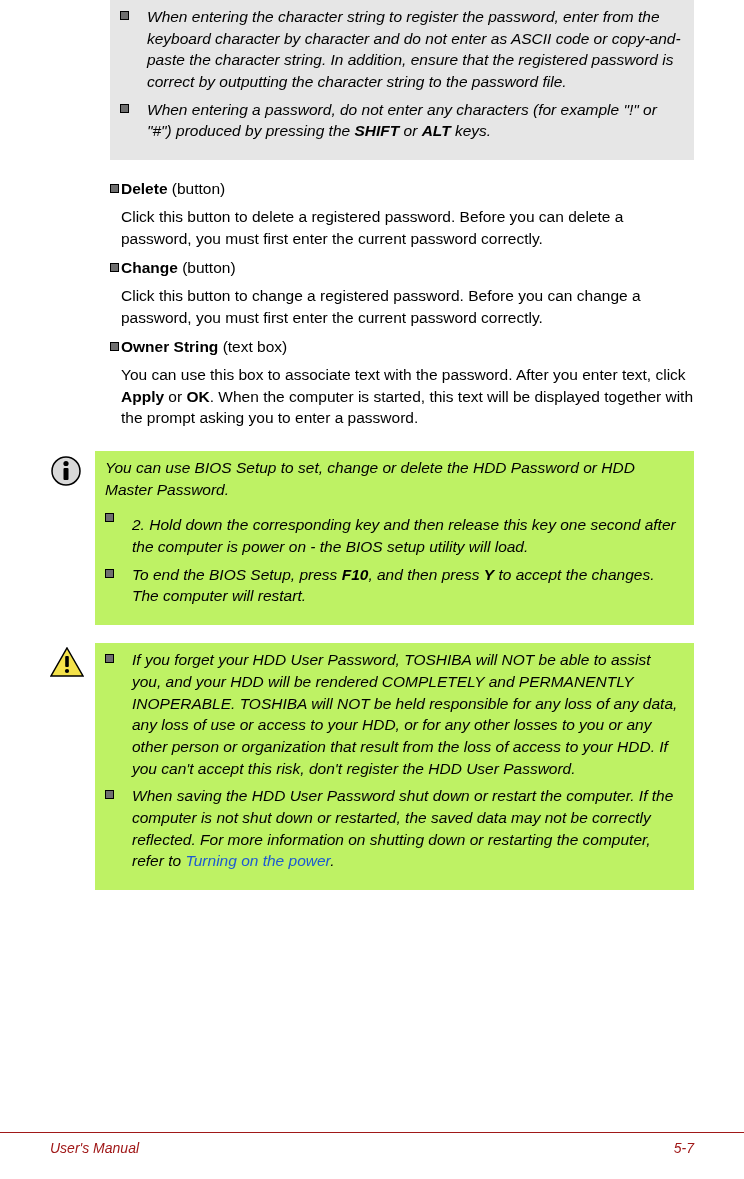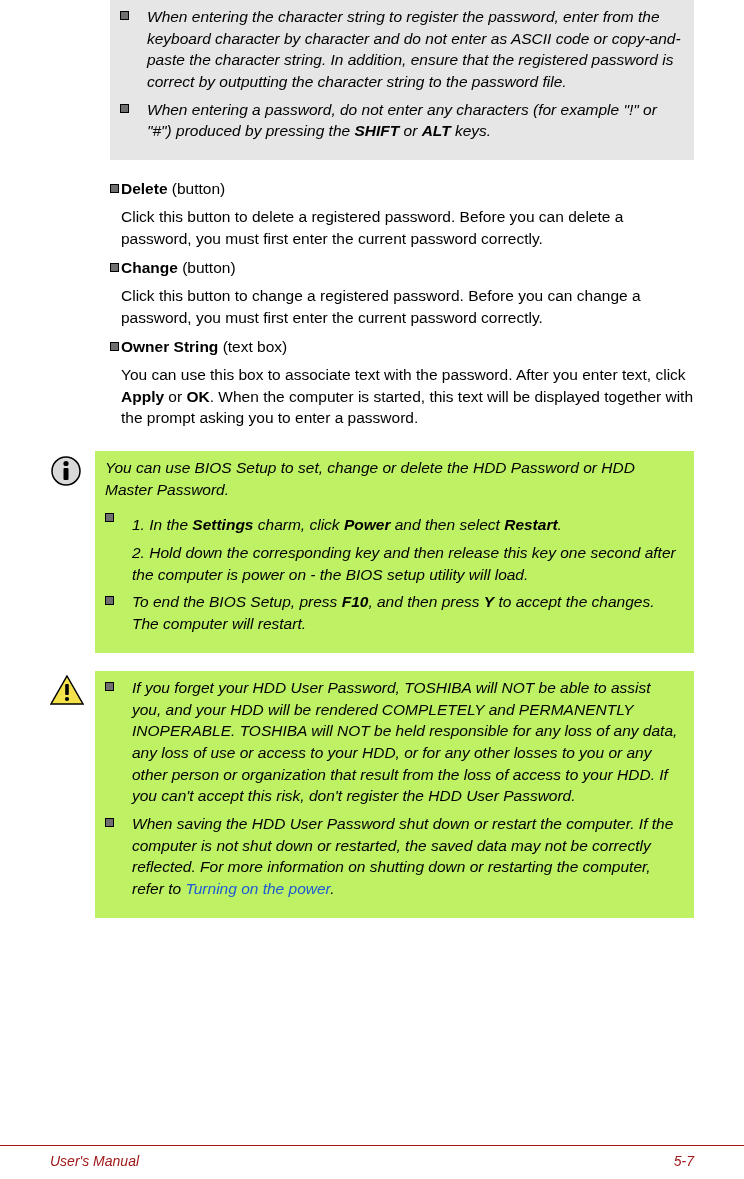--- a/index.html
+++ b/index.html
@@ -65,21 +65,21 @@
     margin-bottom: 4px;
   }
   .body-item .bullet-sq { margin-top: 6px; }
   .body-item-content { flex: 1; }
   .body-item-title { margin-bottom: 6px; }
   .body-item-desc { margin-bottom: 4px; }
   .sub-p { margin-top: 6px; }
   .link { color: #1e5ad1; font-style: italic; }
   .footer {
     position: absolute;
-    left: 0; right: 0; bottom: 7px;
+    left: 0; right: 0; bottom: 20px;
     border-top: 1px solid #a01818;
     padding: 6px 50px 0 50px;
     display: flex;
     justify-content: space-between;
     color: #a01818;
     font-size: 14px;
     font-style: italic;
   }
 </style>
 </head>
@@ -140,23 +140,20 @@
         <circle cx="16" cy="16" r="14" fill="#d9d9d9" stroke="#000" stroke-width="1.5"></circle>
         <rect x="13.5" y="13" width="5" height="12" rx="1" fill="#000"></rect>
         <circle cx="16" cy="8.5" r="2.6" fill="#000"></circle>
       </svg>
     </div>
     <div class="note-body">
       <div class="italic" style="margin-bottom:8px">You can use BIOS Setup to set, change or delete the HDD Password or HDD Master Password.</div>
       <div class="bullet-row">
         <div class="bullet-sq"></div>
         <div class="bullet-text italic">
-          <div class="sub-p">
-            <span>1. In the </span><span class="bold">Settings</span><span> charm, click </span><span class="bold">Power</span><span> and then select </span><span class="bold">Restart</span><span>.</span>
-          </div>
           <div class="sub-p">2. Hold down the corresponding key and then release this key one second after the computer is power on - the BIOS setup utility will load.</div>
         </div>
       </div>
       <div class="bullet-row">
         <div class="bullet-sq"></div>
         <div class="bullet-text italic">
           <span>To end the BIOS Setup, press </span><span class="bold">F10</span><span>, and then press </span><span class="bold">Y</span><span> to accept the changes. The computer will restart.</span>
         </div>
       </div>
     </div>

